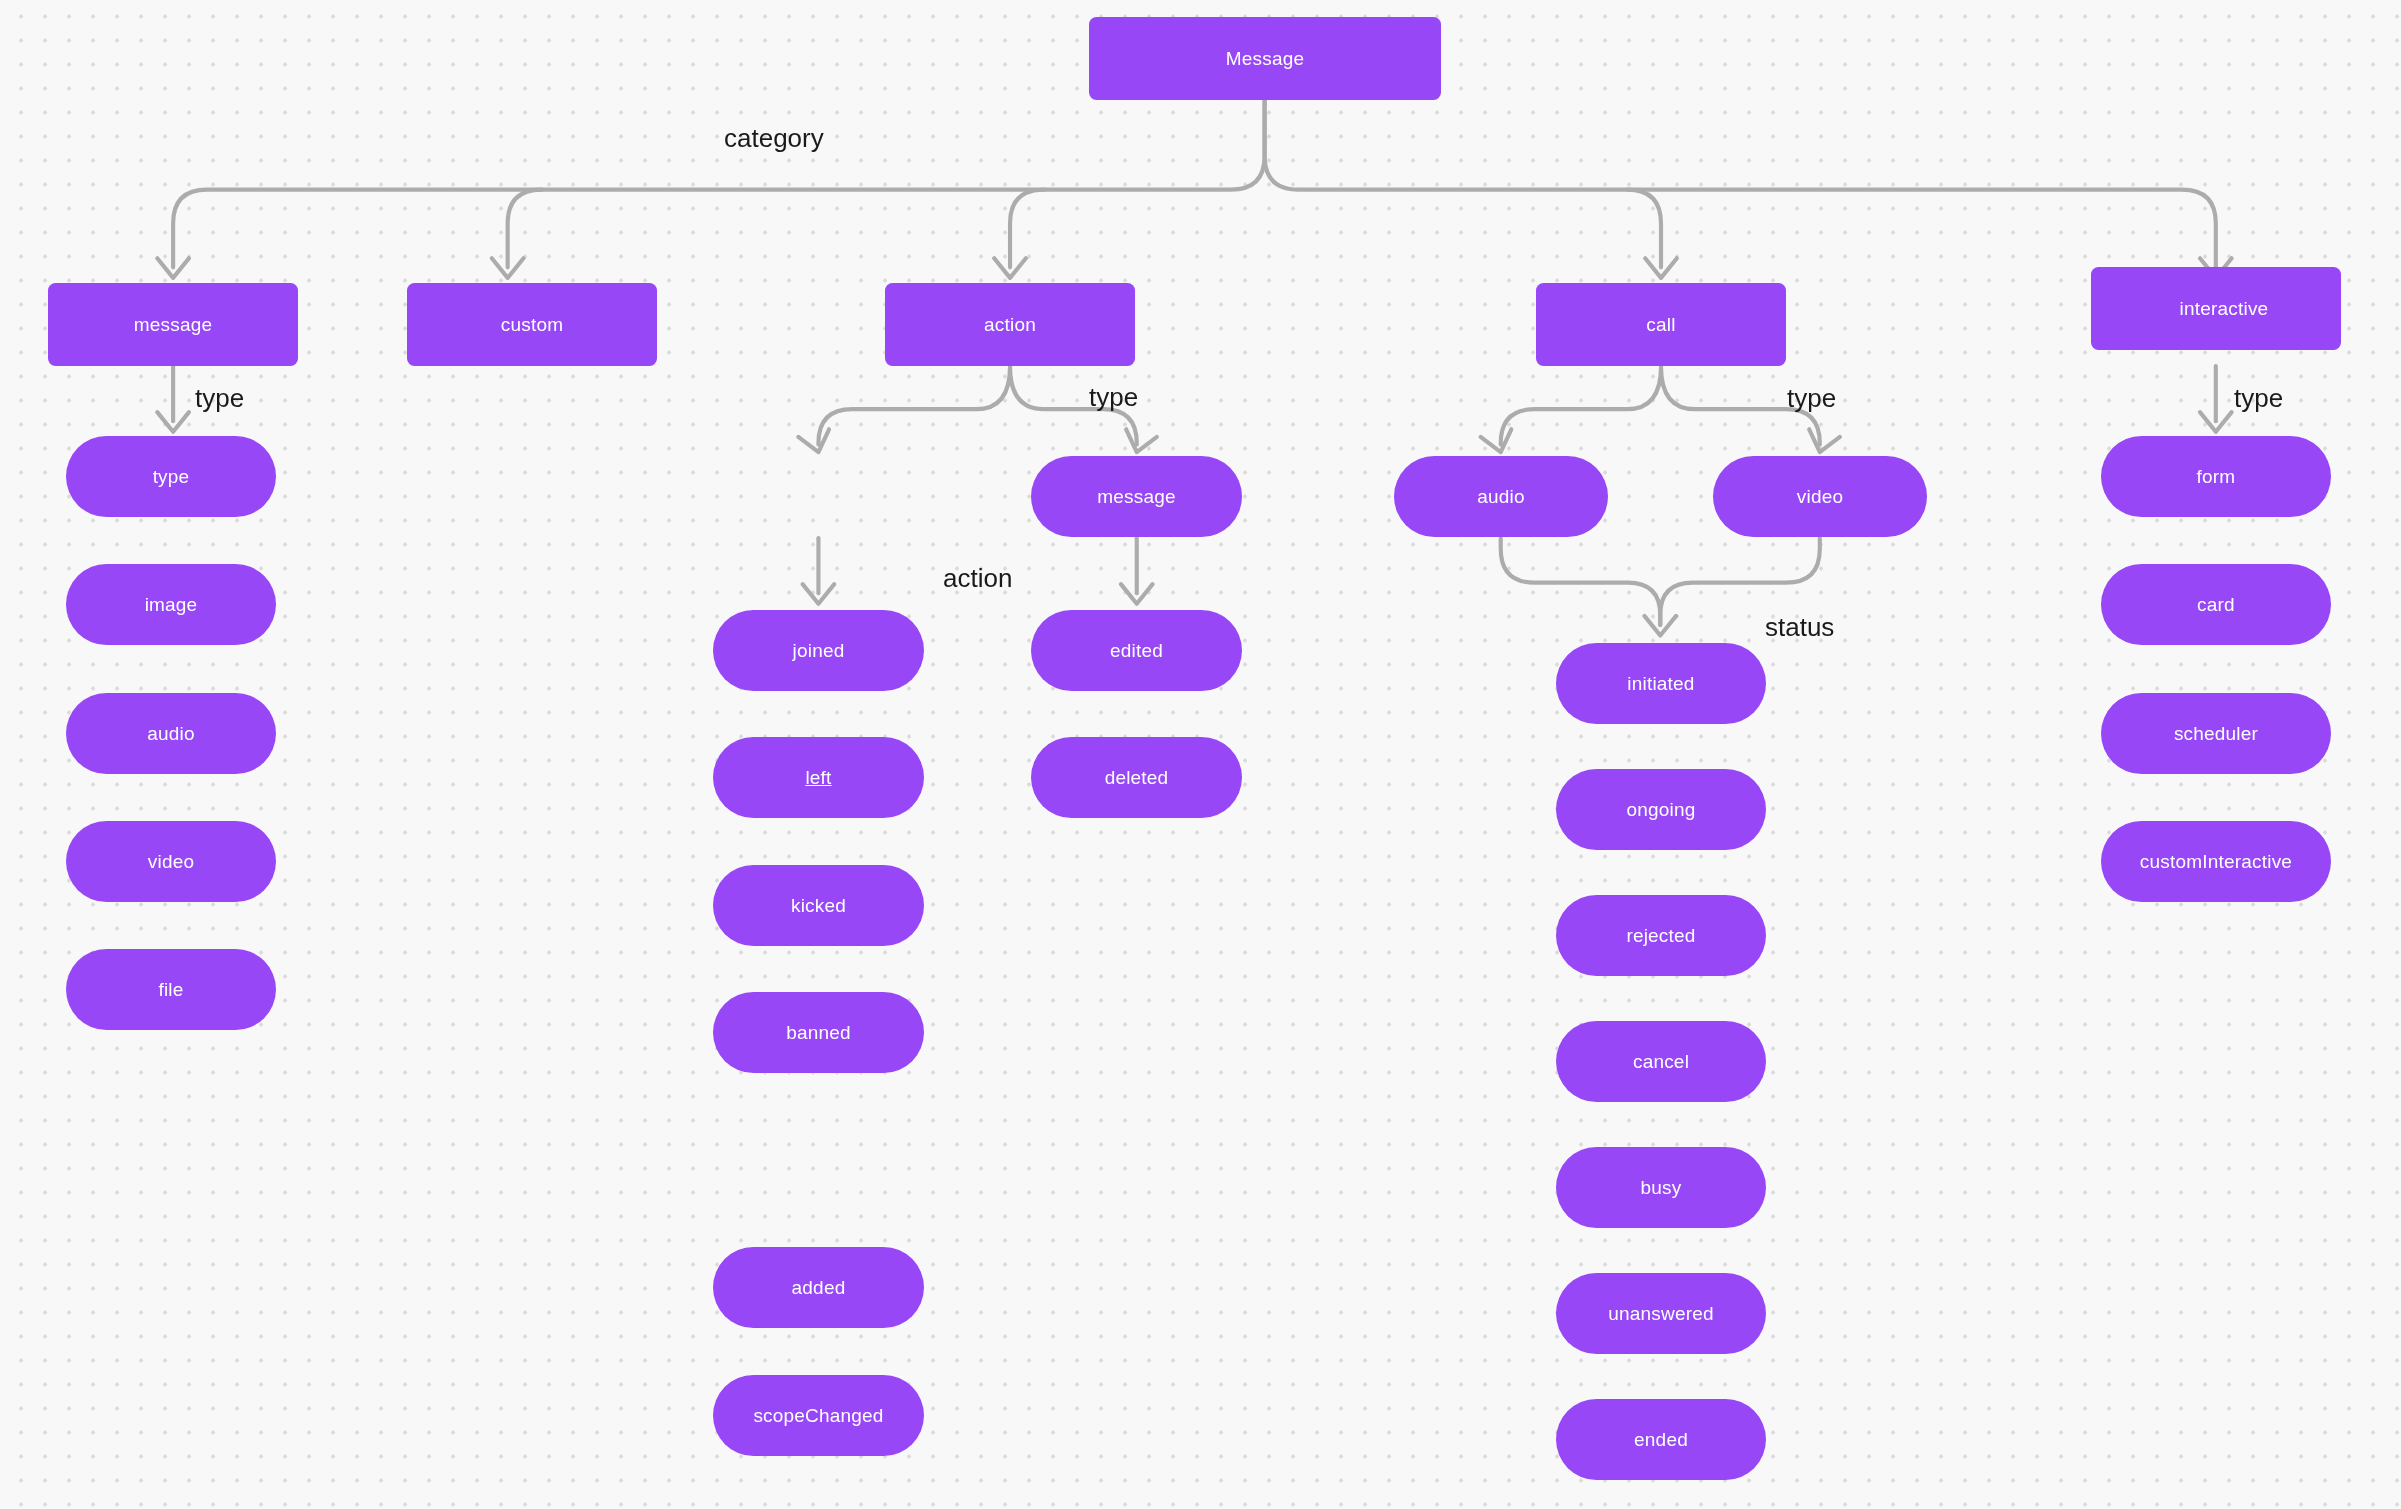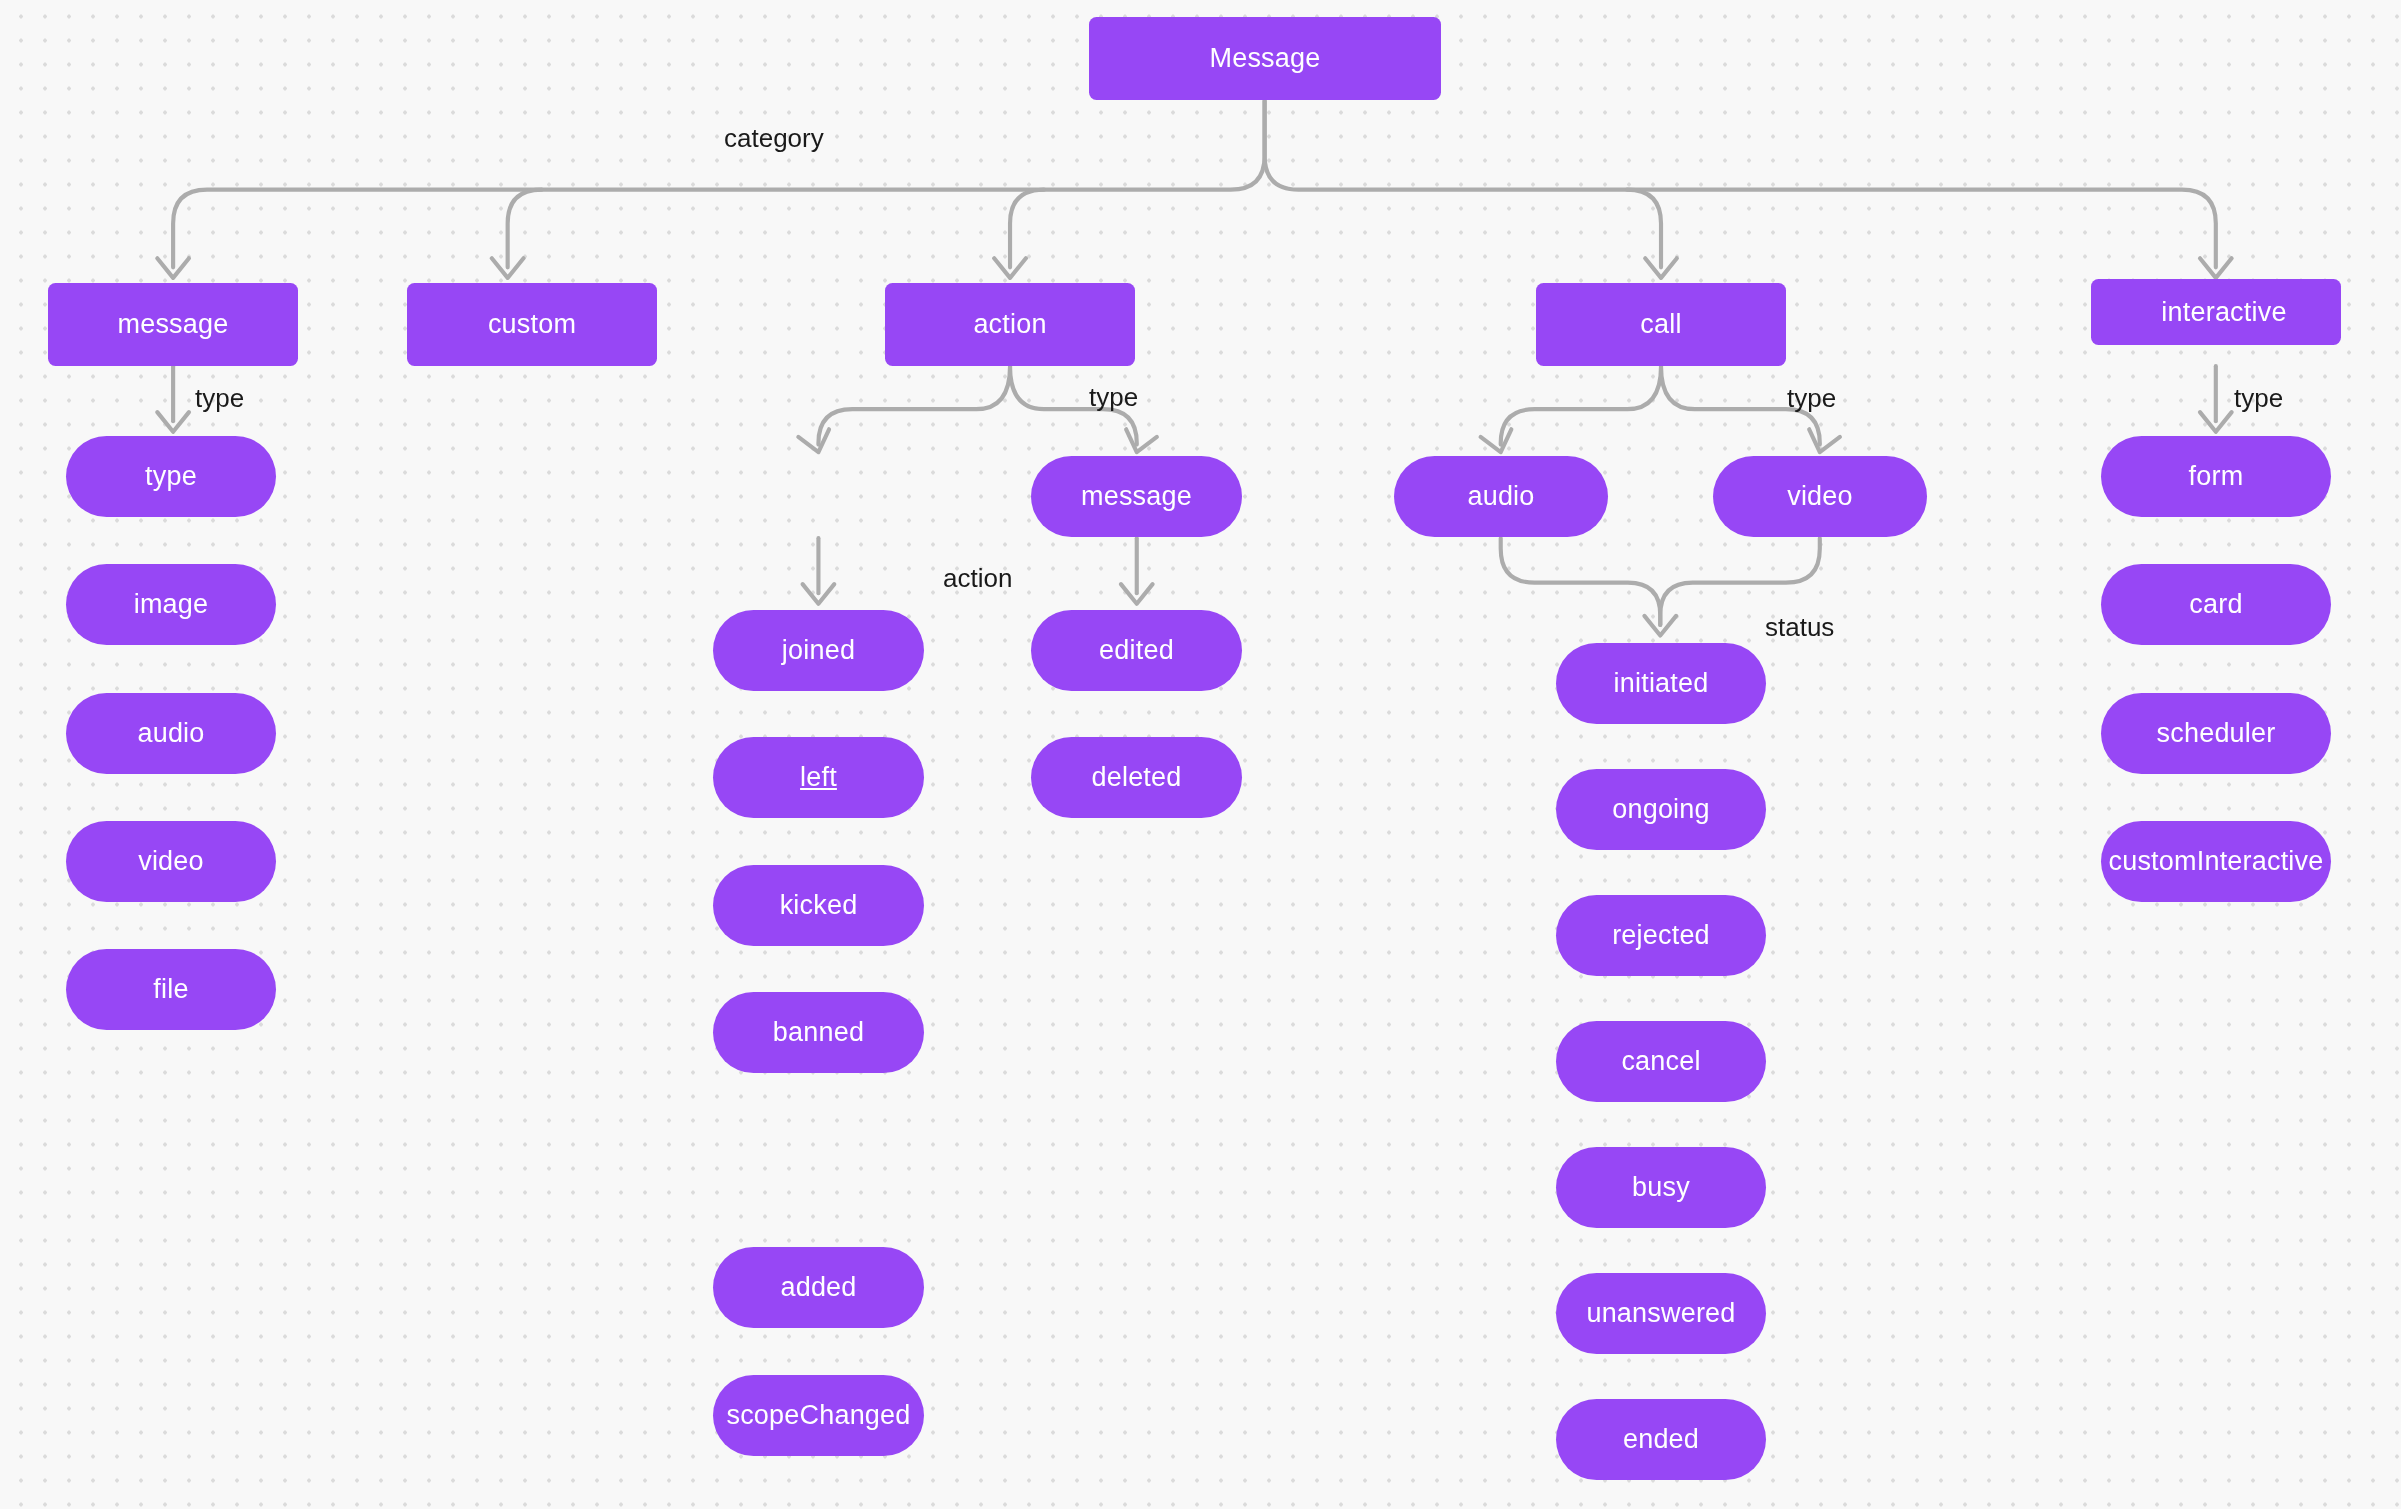--- a/index.html
+++ b/index.html
@@ -14,21 +14,21 @@
     background-size:24px 24px;background-position:9px 4.5px;
   }
   #wires{position:absolute;left:0;top:0;z-index:1;}
   #wires path{
     fill:none;stroke:var(--wire,#ACACAC);stroke-width:5.5;
     stroke-linecap:round;stroke-linejoin:round;
   }
   .node{
     position:absolute;z-index:2;display:flex;align-items:center;justify-content:center;
     background:var(--node,#9747F5);color:var(--nodeText,#FFFFFF);
-    font-size:27px;font-weight:500;letter-spacing:0.2px;white-space:nowrap;
+    font-size:19px;font-weight:500;letter-spacing:0.2px;white-space:nowrap;
     box-sizing:border-box;
   }
   .node.rect{border-radius:7.5px;}
   .node.pill{border-radius:41px;}
   .edge-label{
     position:absolute;z-index:3;color:var(--label,#1A1A1A);
     font-size:26px;font-weight:400;white-space:nowrap;line-height:1.15;
   }
 </style>
 </head>
@@ -124,21 +124,21 @@
     <div class="node rect" style="left: 1536px; top: 283px; width: 250px; height: 83px;">call</div>
     <div class="node pill" style="left: 1394px; top: 456px; width: 214px; height: 81px;">audio</div>
     <div class="node pill" style="left: 1713px; top: 456px; width: 214px; height: 81px;">video</div>
     <div class="node pill" style="left: 1556px; top: 643px; width: 210px; height: 81px;">initiated</div>
     <div class="node pill" style="left: 1556px; top: 769px; width: 210px; height: 81px;">ongoing</div>
     <div class="node pill" style="left: 1556px; top: 895px; width: 210px; height: 81px;">rejected</div>
     <div class="node pill" style="left: 1556px; top: 1021px; width: 210px; height: 81px;">cancel</div>
     <div class="node pill" style="left: 1556px; top: 1147px; width: 210px; height: 81px;">busy</div>
     <div class="node pill" style="left: 1556px; top: 1273px; width: 210px; height: 81px;">unanswered</div>
     <div class="node pill" style="left: 1556px; top: 1399px; width: 210px; height: 81px;">ended</div>
-    <div class="node rect" style="left: 2091px; top: 279px; width: 250px; height: 66px; padding-left: 16px;">interactive</div>
+    <div class="node rect" style="left: 2091px; top: 267px; width: 250px; height: 83px; padding-left: 16px;">interactive</div>
     <div class="node pill" style="left: 2101px; top: 436px; width: 230px; height: 81px;">form</div>
     <div class="node pill" style="left: 2101px; top: 564px; width: 230px; height: 81px;">card</div>
     <div class="node pill" style="left: 2101px; top: 693px; width: 230px; height: 81px;">scheduler</div>
     <div class="node pill" style="left: 2101px; top: 821px; width: 230px; height: 81px;">customInteractive</div>
     <div class="edge-label" style="left: 724px; top: 124px;">category</div>
     <div class="edge-label" style="left: 195px; top: 384px;">type</div>
     <div class="edge-label" style="left: 1089px; top: 383px;">type</div>
     <div class="edge-label" style="left: 1787px; top: 384px;">type</div>
     <div class="edge-label" style="left: 2234px; top: 384px;">type</div>
     <div class="edge-label" style="left: 943px; top: 564px;">action</div>

